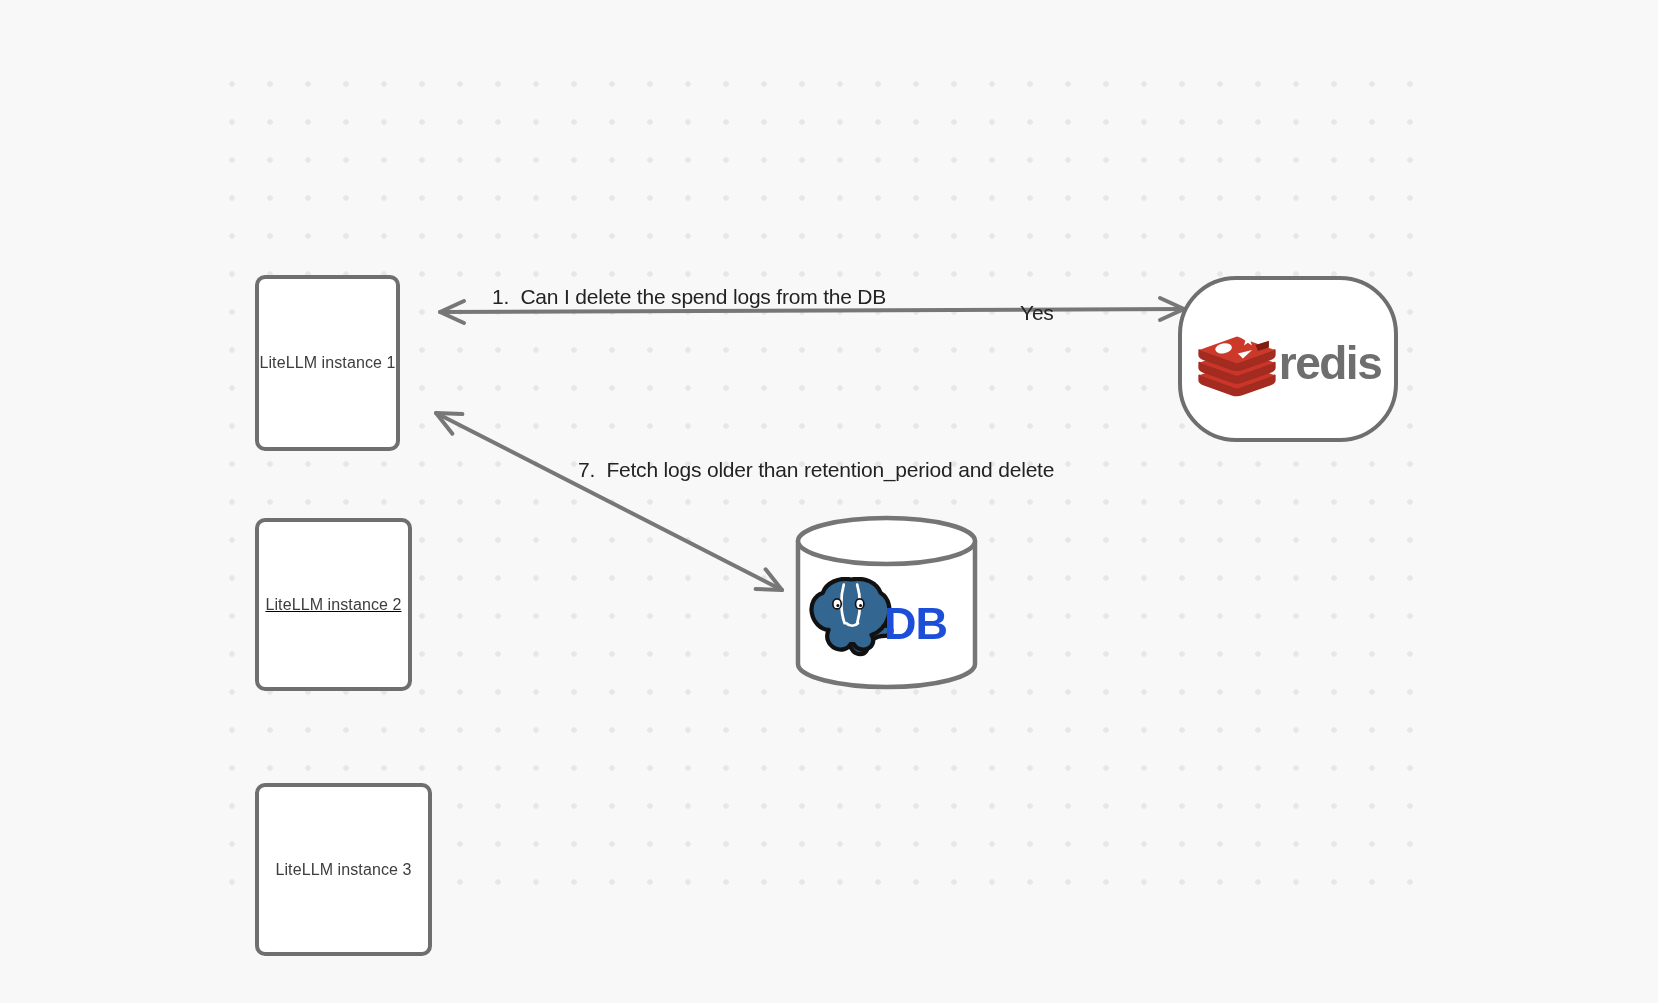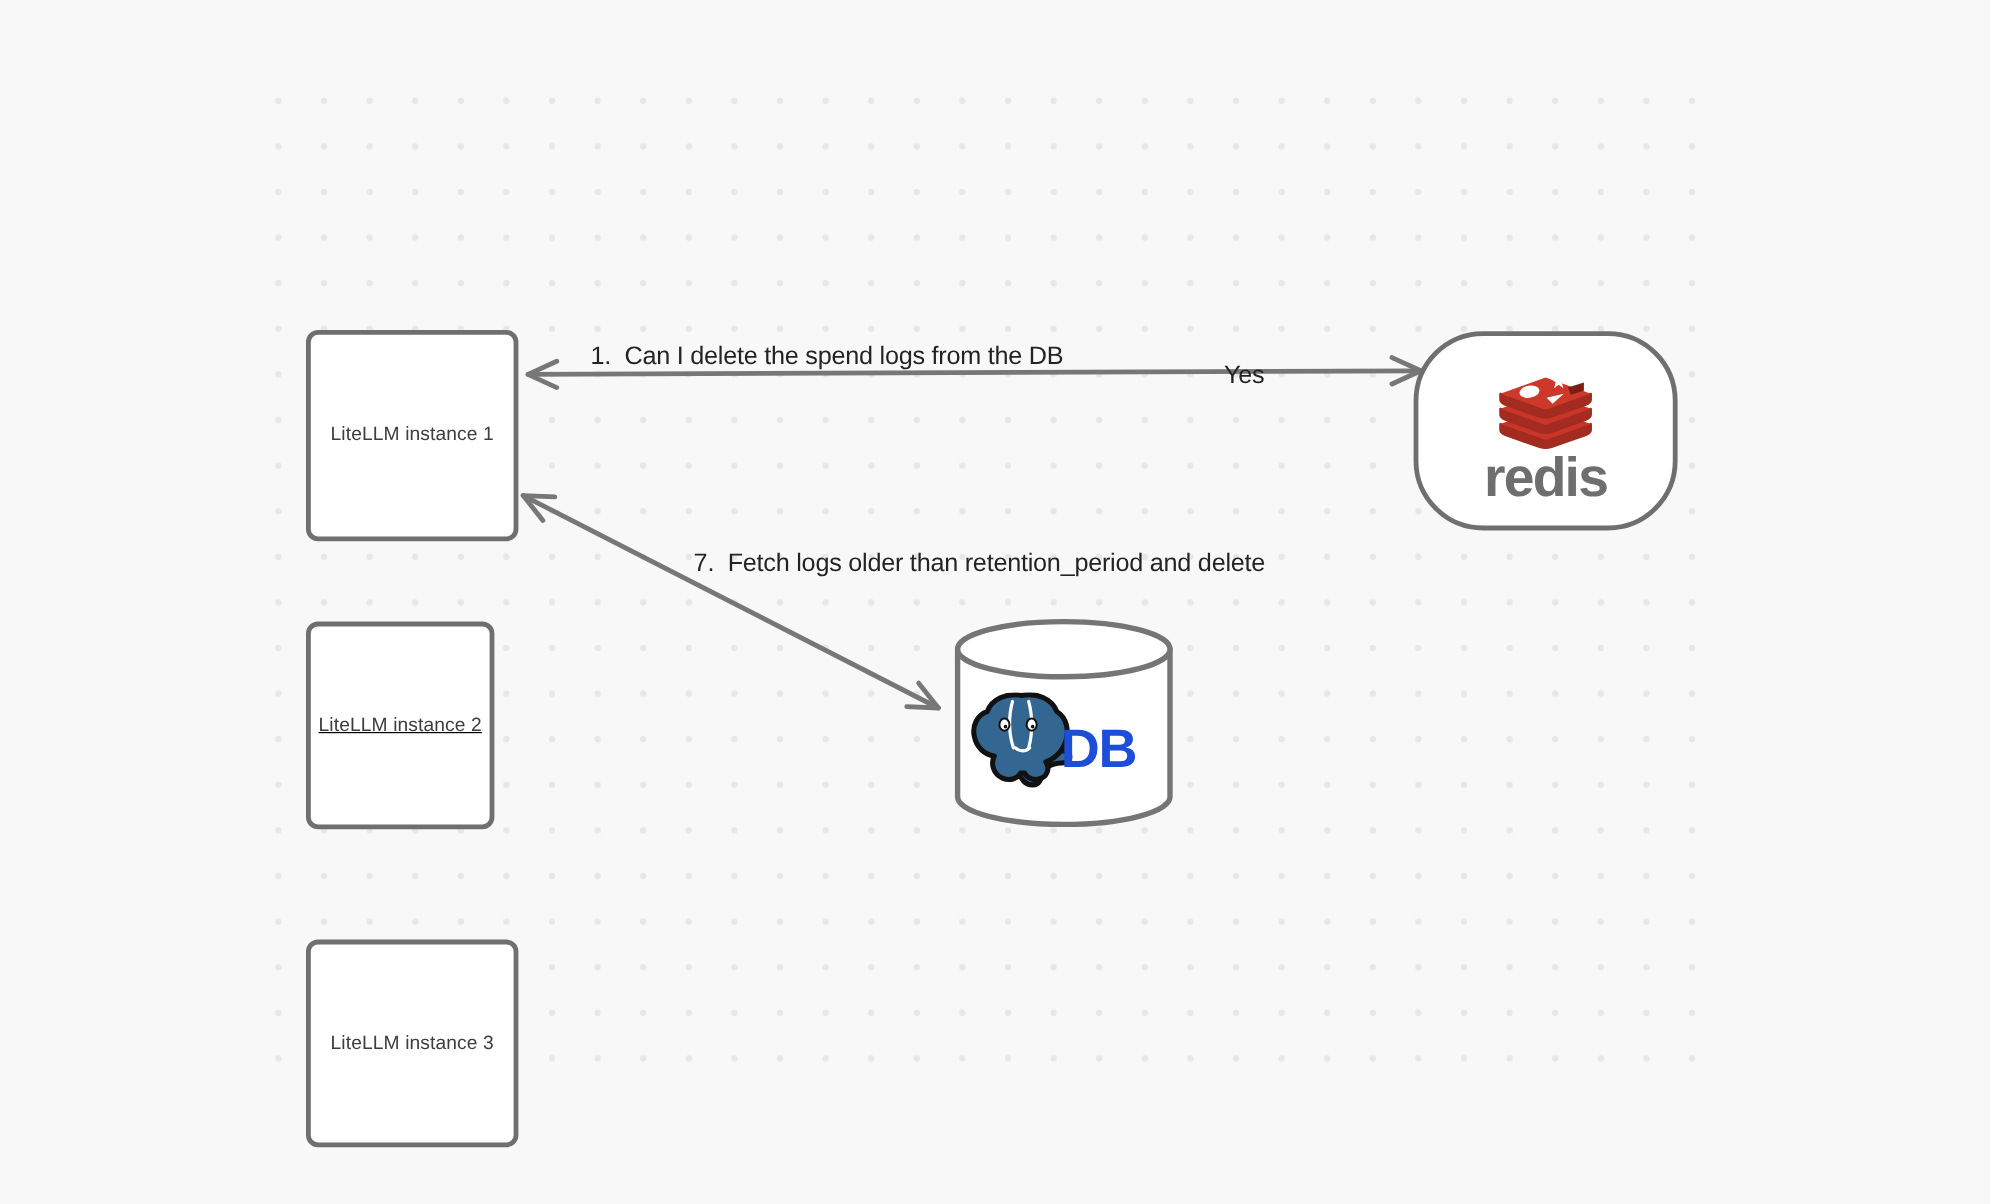--- a/index.html
+++ b/index.html
@@ -15,21 +15,21 @@
   .overlay{position:absolute;left:0;top:0;width:1658px;height:1003px;}
   .node{
     position:absolute;box-sizing:border-box;background:#ffffff;
     border:4px solid #6f6f6f;border-radius:10px;
     display:flex;align-items:center;justify-content:center;
   }
   .node-label{font-size:16px;color:#3d3d3d;letter-spacing:0.1px;}
   .redis-node{
     position:absolute;left:1178px;top:276px;width:220px;height:166px;
     box-sizing:border-box;background:#ffffff;border:4px solid #6f6f6f;
-    border-radius:58px;display:flex;flex-direction:column;
+    border-radius:58px;display:flex;
     align-items:center;justify-content:center;padding-top:8px;
   }
   .redis-wordmark{
     font-size:46px;font-weight:700;color:#6e6e6e;line-height:0.9;
     letter-spacing:-1.5px;margin-top:1px;
   }
   .arrow-label{
     position:absolute;font-size:21px;font-weight:400;color:#232323;
     letter-spacing:-0.2px;white-space:pre;line-height:26px;
   }
@@ -59,21 +59,21 @@
       <polyline points="452.4,433.7 436,413 462.4,414.1"></polyline>
       <polyline points="755.6,588.9 782,590 765.6,569.3"></polyline>
     </g>
 
     <g>
       <path d="M798,541 L798,664 A88.5,23 0 0 0 975,664 L975,541 Z" fill="#ffffff" stroke="#757575" stroke-width="4.5" stroke-linejoin="round"></path>
       <ellipse cx="886.5" cy="541" rx="88.5" ry="23" fill="#ffffff" stroke="#757575" stroke-width="4.5"></ellipse>
     </g>
   </svg>
 
-  <div class="node" style="left:255px;top:275px;width:177px;height:176px;text-align:center;">
+  <div class="node" style="left:255px;top:275px;width:145px;height:176px;text-align:center;">
     <span class="node-label">LiteLLM instance 1</span>
   </div>
   <div class="node" style="left:255px;top:518px;width:157px;height:173px;text-decoration:underline;">
     <span class="node-label">LiteLLM instance 2</span>
   </div>
   <div class="node" style="left:255px;top:757px;width:177px;height:173px;margin-top:26px;">
     <span class="node-label">LiteLLM instance 3</span>
   </div>
 
   <div class="redis-node">

